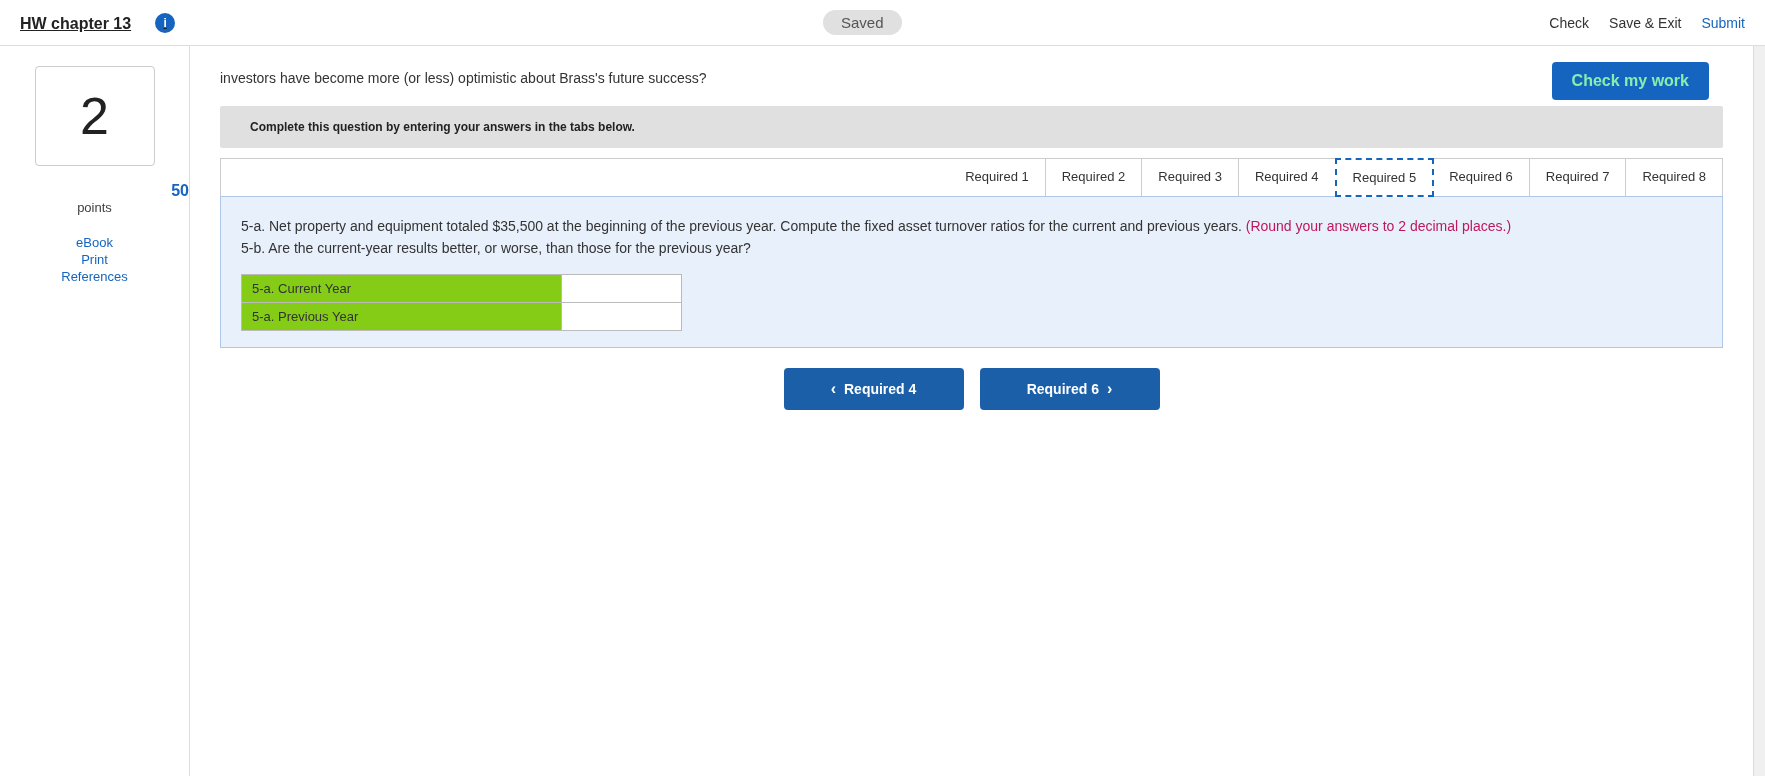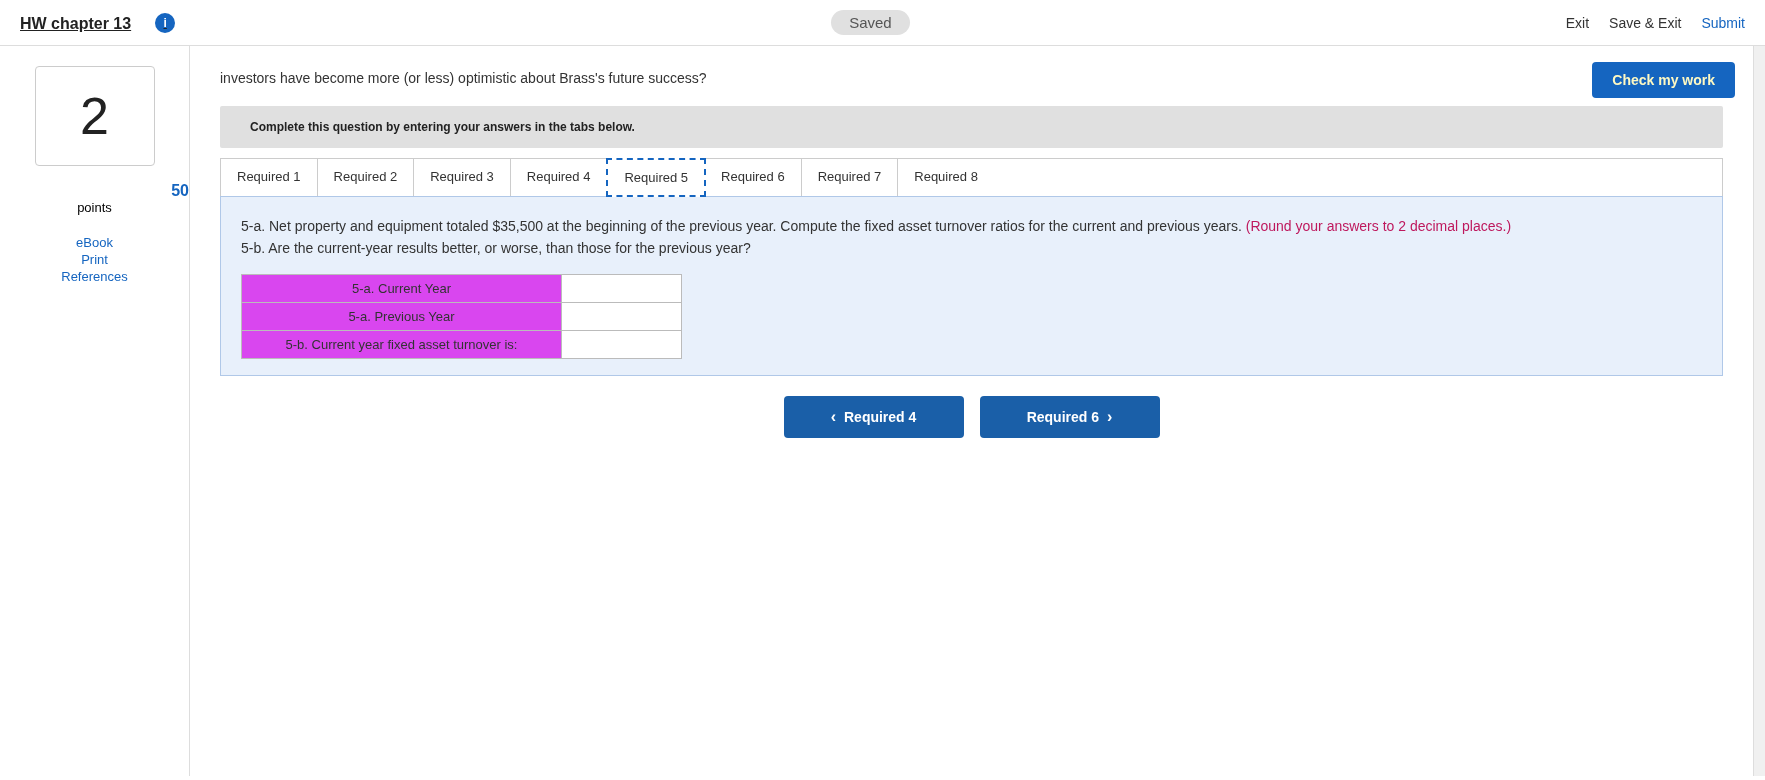--- a/index.html
+++ b/index.html
@@ -96,21 +96,21 @@
       font-weight: 300;
       color: #222;
     }
     .points-value {
       color: #1565c0;
       font-size: 16px;
       font-weight: 700;
       text-align: right;
     }
     .points-label {
-      color: #000000;
+      color: #404040;
       font-size: 13px;
       text-align: center;
       margin-bottom: 20px;
     }
     .sidebar-links {
       display: flex;
       flex-direction: column;
       align-items: center;
       gap: 2px;
       margin-top: 16px;
@@ -125,27 +125,27 @@
     
     .content-area {
       flex: 1;
       overflow-y: auto;
       position: relative;
     }
 
     .check-my-work-btn {
       position: absolute;
       top: 16px;
-      right: 18px;
+      right: 44px;
       background: #1565c0;
-      color: #fef9c3;
+      color: #86efac;
       border: none;
       border-radius: 4px;
       padding: 10px 20px;
-      font-size: 14px;
+      font-size: 16px;
       font-weight: 600;
       cursor: pointer;
     }
 
     .question-text {
       padding: 16px 30px 10px 30px;
       font-size: 14px;
       color: #333;
       margin-top: 8px;
     }
@@ -162,20 +162,21 @@
 
     
     .tabs-container {
       margin: 10px 30px 0 30px;
       border-bottom: none;
     }
     .tabs-row {
       display: flex;
       border: 1px solid #ccc;
       border-bottom: none;
+      justify-content: flex-end;
     }
     .tab {
       padding: 10px 16px;
       border-right: 1px solid #ccc;
       cursor: pointer;
       font-size: 13px;
       color: #333;
       background: #fff;
       white-space: nowrap;
     }
@@ -210,22 +211,21 @@
       margin-top: 14px;
       background: #fff;
     }
     .answer-table td {
       border: 1px solid #bbb;
       padding: 6px 10px;
       font-size: 13px;
     }
     .answer-table td.label-cell {
       width: 320px;
-      background: #d946ef;
-      text-align: center;
+      background: #84cc16;
     }
     .answer-table td.input-cell {
       width: 120px;
       padding: 0;
     }
     .answer-table td.input-cell input {
       width: 100%;
       border: none;
       padding: 6px 8px;
       font-size: 13px;
@@ -270,21 +270,21 @@
 
 <div class="header">
   <div class="header-title">
     <span>HW chapter 13</span>
     <span class="info-icon">i</span>
   </div>
   <div class="header-center">
     <span class="saved-badge">Saved</span>
   </div>
   <div class="header-actions">
-    <span class="header-link">Exit</span>
+    <span class="header-link">Check</span>
     <span class="header-link">Save &amp; Exit</span>
     <button class="submit-btn">Submit</button>
   </div>
 </div>
 
 <div class="main-container">
 
   <div class="sidebar">
     <div class="question-box">
       <span class="question-number">2</span>
@@ -333,26 +333,20 @@
     <td class="input-cell">
       <input type="text" value="" style="">
     </td>
   </tr>
             <tr>
     <td class="label-cell">5-a. Previous Year</td>
     <td class="input-cell">
       <input type="text" value="" style="">
     </td>
   </tr>
-            <tr>
-    <td class="label-cell">5-b. Current year fixed asset turnover is:</td>
-    <td class="input-cell">
-      <input type="text" value="" style="">
-    </td>
-  </tr>
           </tbody>
       </table>
     </div>
 
     <div class="nav-buttons">
       <button class="nav-btn">
         <span class="arrow">‹</span>
         <span>Required 4</span>
       </button>
       <button class="nav-btn">

